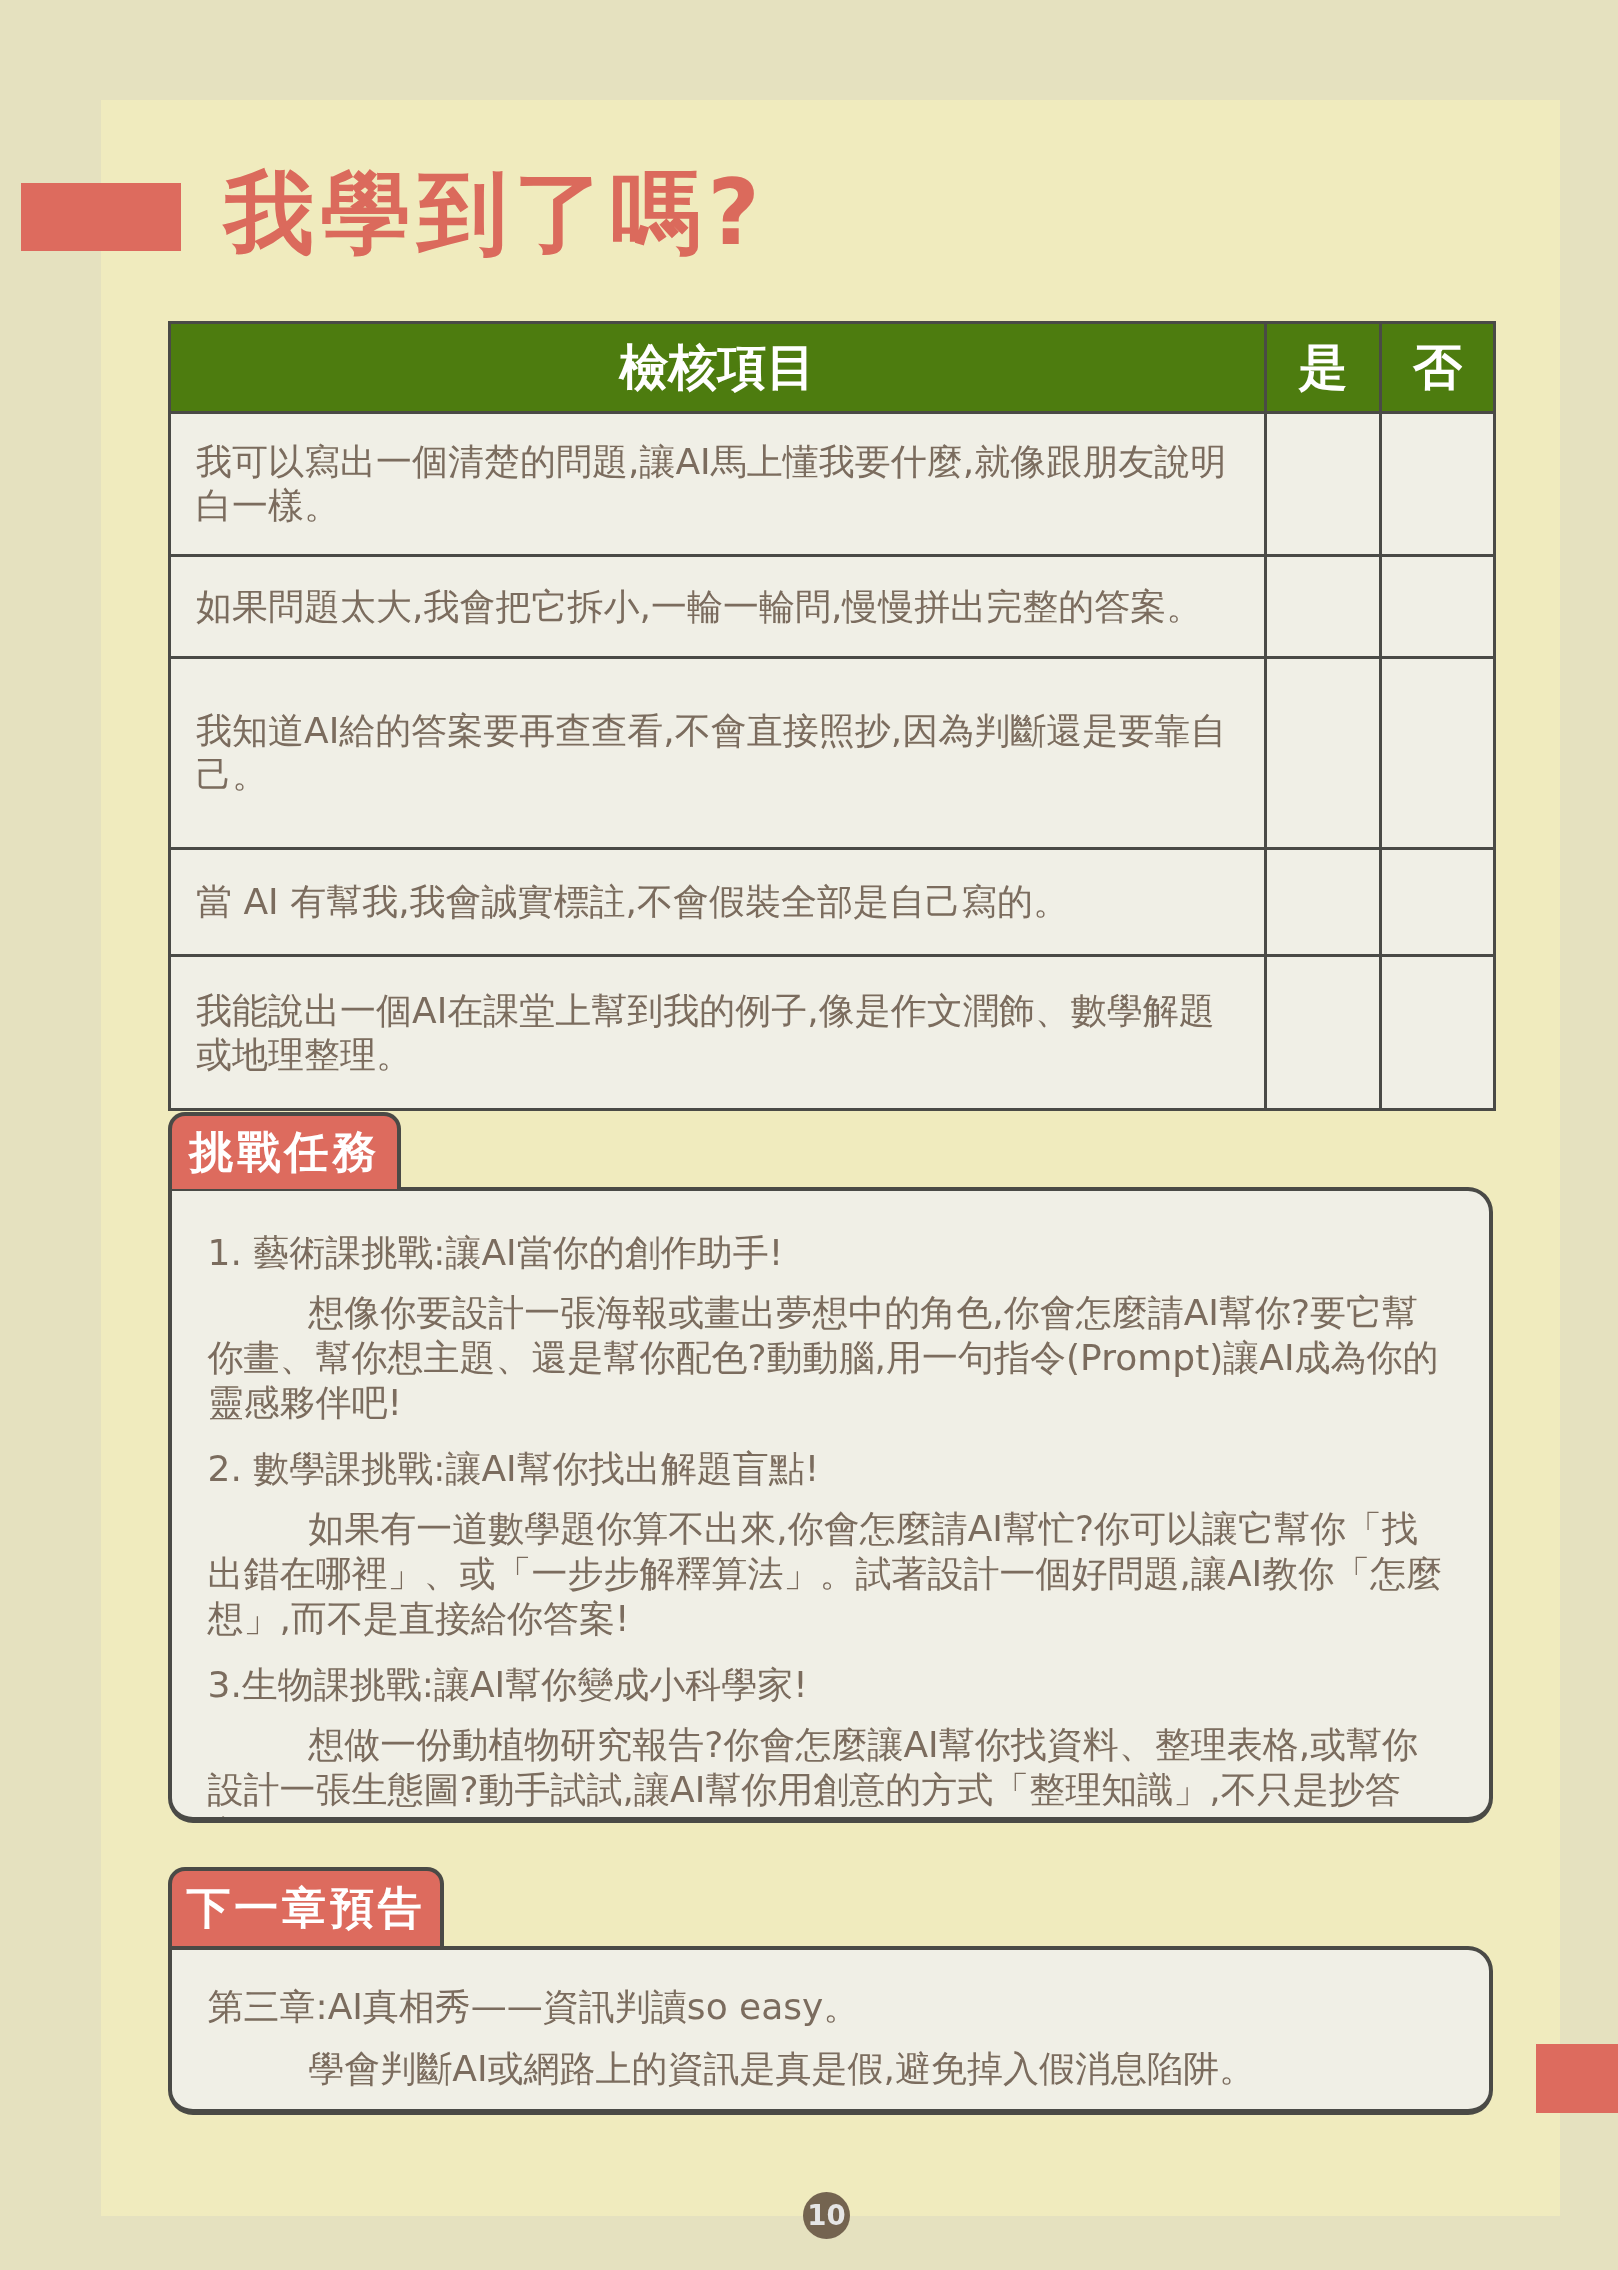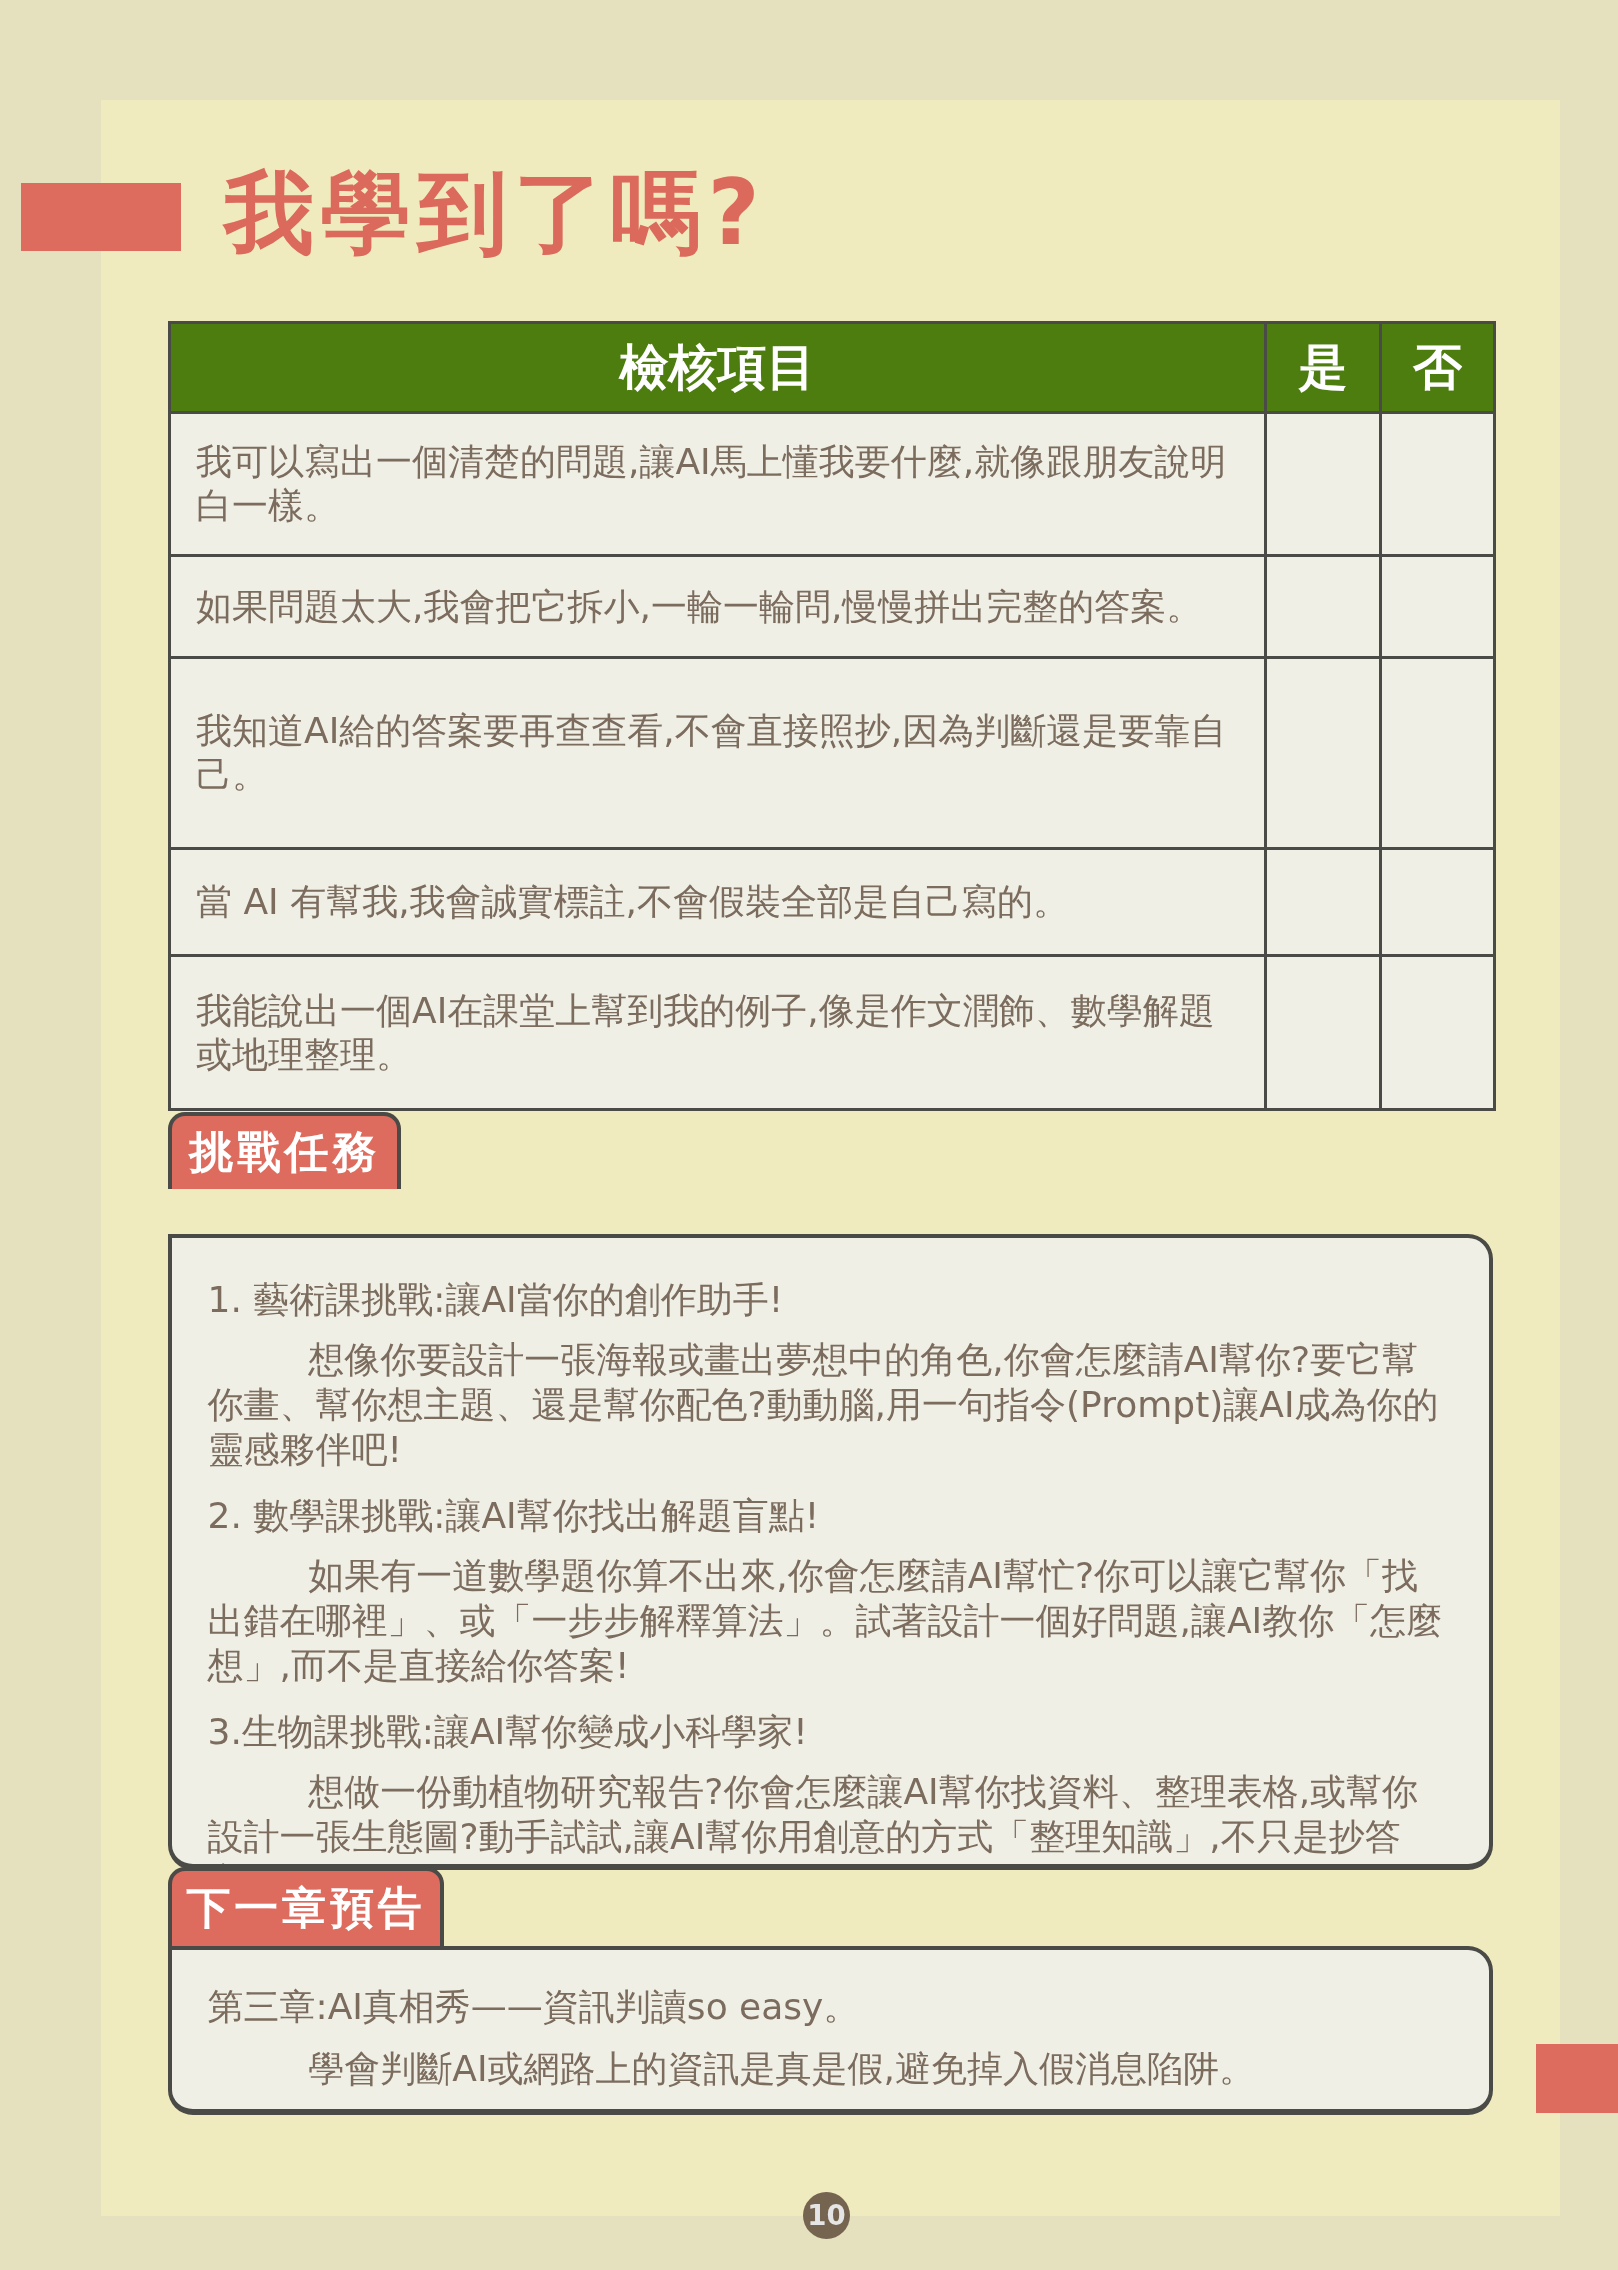--- a/index.html
+++ b/index.html
@@ -95,21 +95,21 @@
     left: 147px;
     width: 1325px;
     background: #F0EFE6;
     border: 4.8px solid #4A4A46;
     border-bottom-width: 6.7px;
     border-radius: 0 25px 25px 25px;
     color: #7B6C5E;
     overflow: hidden;
     z-index: 1;
   }
-  .panel-challenge { top: 1213px; height: 636px; padding: 32px 28.5px 19px 28.5px; }
+  .panel-challenge { top: 1166px; height: 636px; padding: 32px 28.5px 19px 28.5px; }
   .panel-preview   { top: 1925px; height: 169px; padding: 27px 28.5px 19px 28.5px; }
   .panel p {
     font-size: 36px;
     line-height: 45px;
   }
   .panel p.item-heading { margin-bottom: 15px; }
   .panel p.item-body { text-indent: 2.8em; margin-bottom: 21px; }
   .panel p.item-body:last-child { margin-bottom: 0; }
   .panel p.preview-line1 { margin-bottom: 17px; }
   .panel p.preview-line2 { text-indent: 2.8em; }

